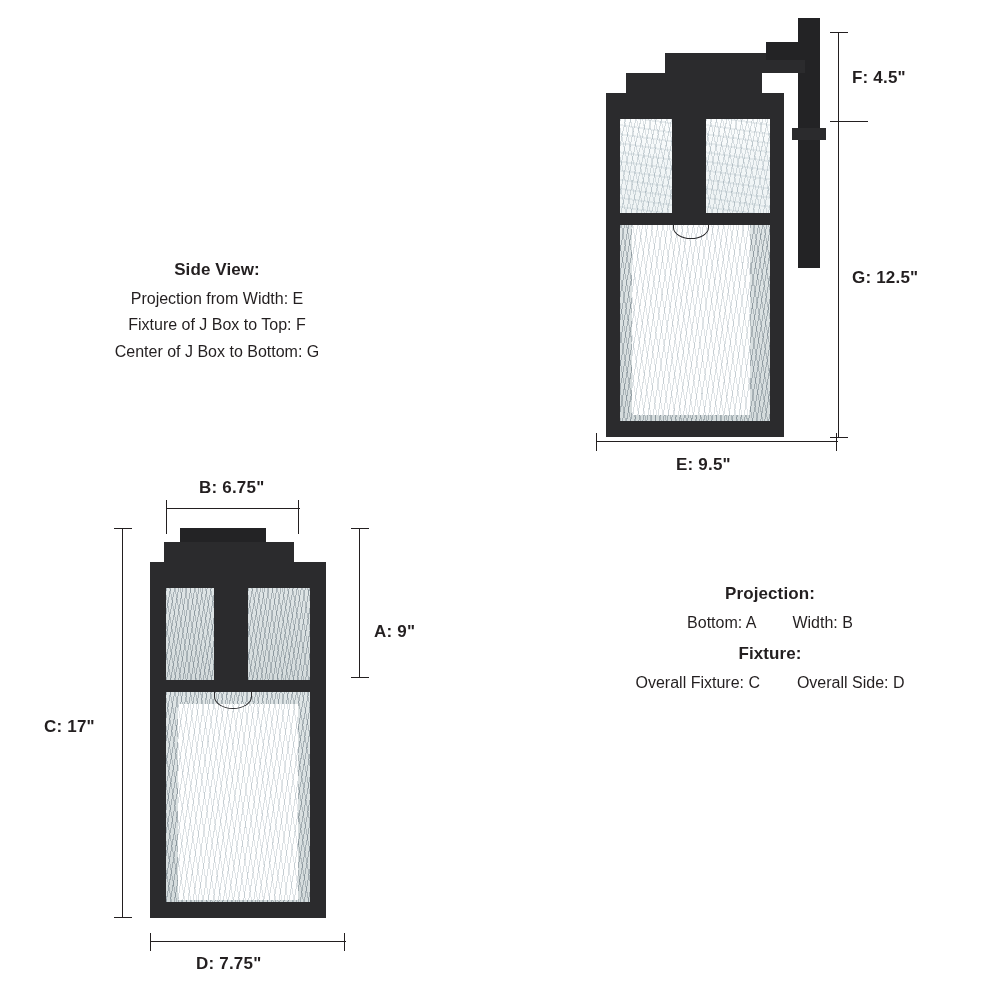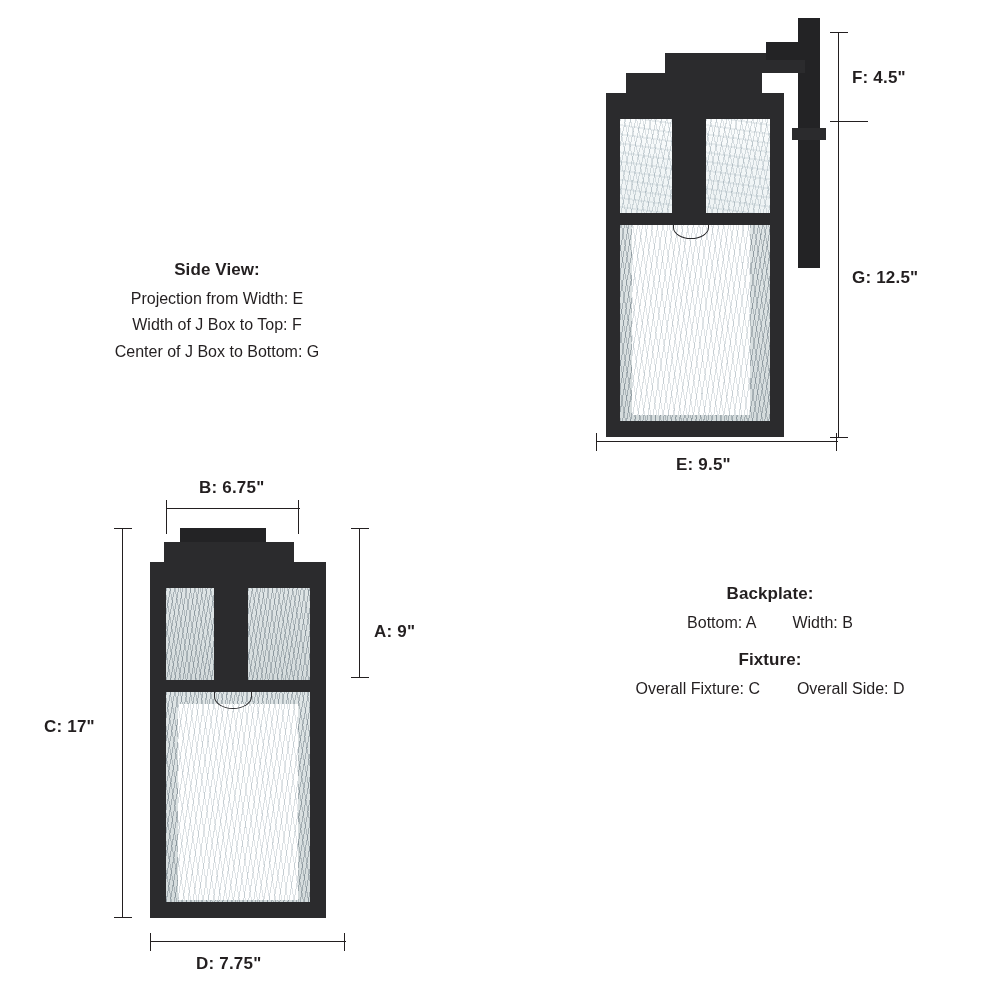--- a/index.html
+++ b/index.html
@@ -122,32 +122,32 @@
 <div class="dim-label" style="left:852px; top:268px;">G: 12.5"</div>
 
 <div class="abs dline-h" style="left:596px; top:441px; width:242px;"></div>
 <div class="abs tick-v" style="left:596px; top:433px; height:18px;"></div>
 <div class="abs tick-v" style="left:836px; top:433px; height:18px;"></div>
 <div class="dim-label" style="left:676px; top:455px;">E: 9.5"</div>
 
 <div class="legend" style="left:52px; top:256px; width:330px;">
   <div class="legend-title">Side View:</div>
   <div class="legend-line">Projection from Width: E</div>
-  <div class="legend-line">Width of J Box to Top: F</div>
+  <div class="legend-line">Fixture of J Box to Top: F</div>
   <div class="legend-line">Center of J Box to Bottom: G</div>
 </div>
 
 <div class="legend" style="left:570px; top:580px; width:400px;">
-  <div class="legend-title">Backplate:</div>
+  <div class="legend-title">Projection:</div>
   <div class="legend-line">
     <span>Bottom: A</span>
     <span class="sp"></span>
     <span>Width: B</span>
   </div>
-  <div class="legend-title" style="margin-top:10px;">Fixture:</div>
+  <div class="legend-title" style="margin-top:4px;">Fixture:</div>
   <div class="legend-line">
     <span>Overall Fixture: C</span>
     <span class="sp"></span>
     <span>Overall Side: D</span>
   </div>
 </div>
 
 <div class="fixture" style="left:148px; top:528px; width:200px; height:400px;">
 
   <div class="abs metal-d" style="left:32px; top:0px; width:86px; height:18px;"></div>

